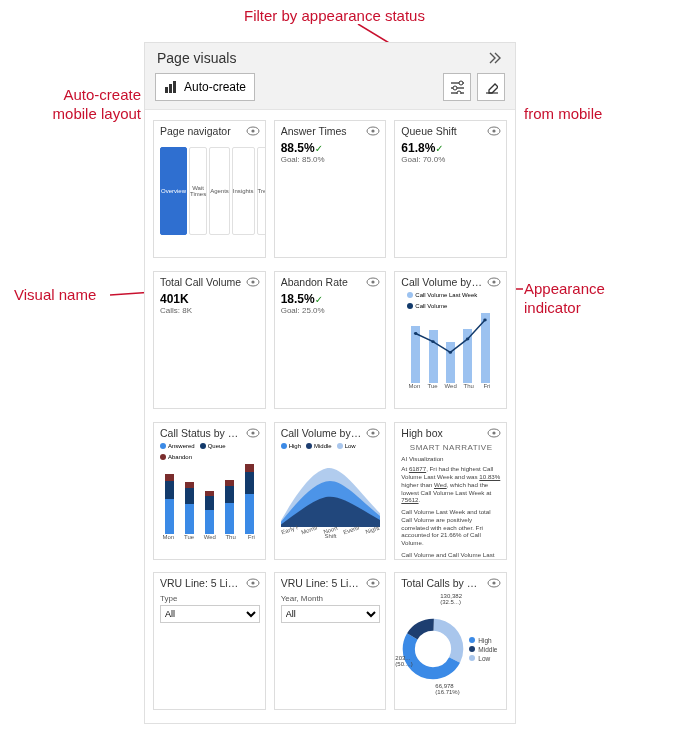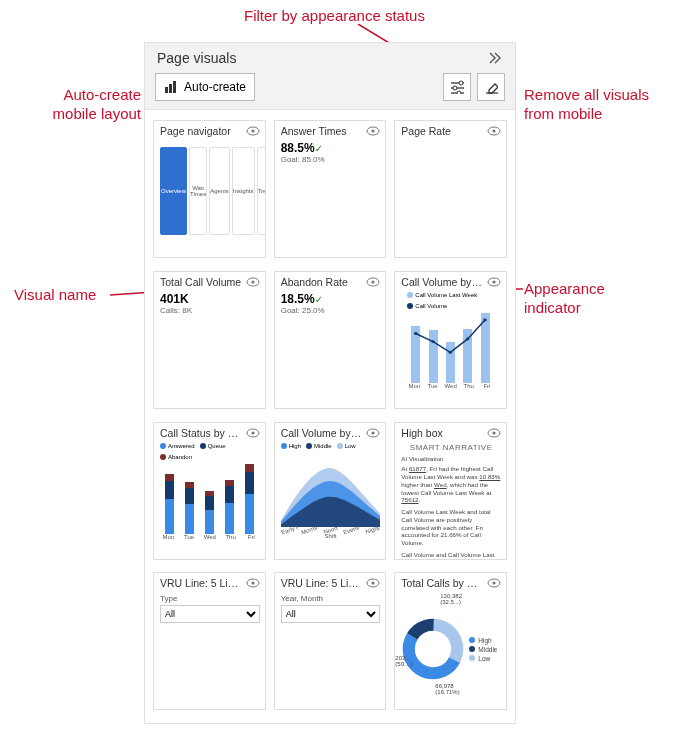--- a/index.html
+++ b/index.html
@@ -171,21 +171,21 @@
 <svg class="callout-line" style="left:350px; top:24px; width:120px; height:66px;">
   <line x1="8" y1="0" x2="110" y2="62" stroke="#c8102e" stroke-width="1.5"></line>
 </svg>
 
 <div class="annotation" style="left:21px; top:86px; text-align:right; width:120px;">
   <span>Auto-create</span><br><span>mobile layout</span>
 </div>
 <div class="callout-box" style="left:149px; top:78px; width:102px; height:33px;"></div>
 
 <div class="annotation" style="left:524px; top:86px;">
-  <span>Remove all visuals</span><br><span>from mobile</span>
+  <br><span>from mobile</span>
 </div>
 <div class="callout-box" style="left:441px; top:78px; width:33px; height:33px;"></div>
 <div class="callout-box" style="left:478px; top:78px; width:33px; height:33px;"></div>
 
 <div class="annotation" style="left:14px; top:286px;">Visual name</div>
 <div class="callout-box" style="left:155px; top:280px; width:104px; height:22px;"></div>
 <svg class="callout-line" style="left:110px; top:290px; width:46px; height:10px;">
   <line x1="0" y1="5" x2="44" y2="2" stroke="#c8102e" stroke-width="1.5"></line>
 </svg>
 
@@ -271,27 +271,31 @@
             </svg>
           </span>
         </div>
         <div class="vcard-body kpi">
           <div><span class="value">88.5%</span><span class="check">✓</span></div>
           <div class="goal">Goal: 85.0%</div>
         </div>
       </div>
       <div class="vcard">
         <div class="vcard-head">
-          <span class="name">Page Rate</span>
-          <span class="eye">
-            <svg width="14" height="10">
-              <ellipse cx="7" cy="5" rx="6" ry="4" fill="none" stroke="#777" stroke-width="1"></ellipse>
-              <circle cx="7" cy="5" r="1.6" fill="#777"></circle>
-            </svg>
-          </span>
+          <span class="name">Queue Shift</span>
+          <span class="eye">
+            <svg width="14" height="10">
+              <ellipse cx="7" cy="5" rx="6" ry="4" fill="none" stroke="#777" stroke-width="1"></ellipse>
+              <circle cx="7" cy="5" r="1.6" fill="#777"></circle>
+            </svg>
+          </span>
+        </div>
+        <div class="vcard-body kpi">
+          <div><span class="value">61.8%</span><span class="check">✓</span></div>
+          <div class="goal">Goal: 70.0%</div>
         </div>
       </div>
       <div class="vcard">
         <div class="vcard-head">
           <span class="name">Total Call Volume</span>
           <span class="eye">
             <svg width="14" height="10">
               <ellipse cx="7" cy="5" rx="6" ry="4" fill="none" stroke="#777" stroke-width="1"></ellipse>
               <circle cx="7" cy="5" r="1.6" fill="#777"></circle>
             </svg>

